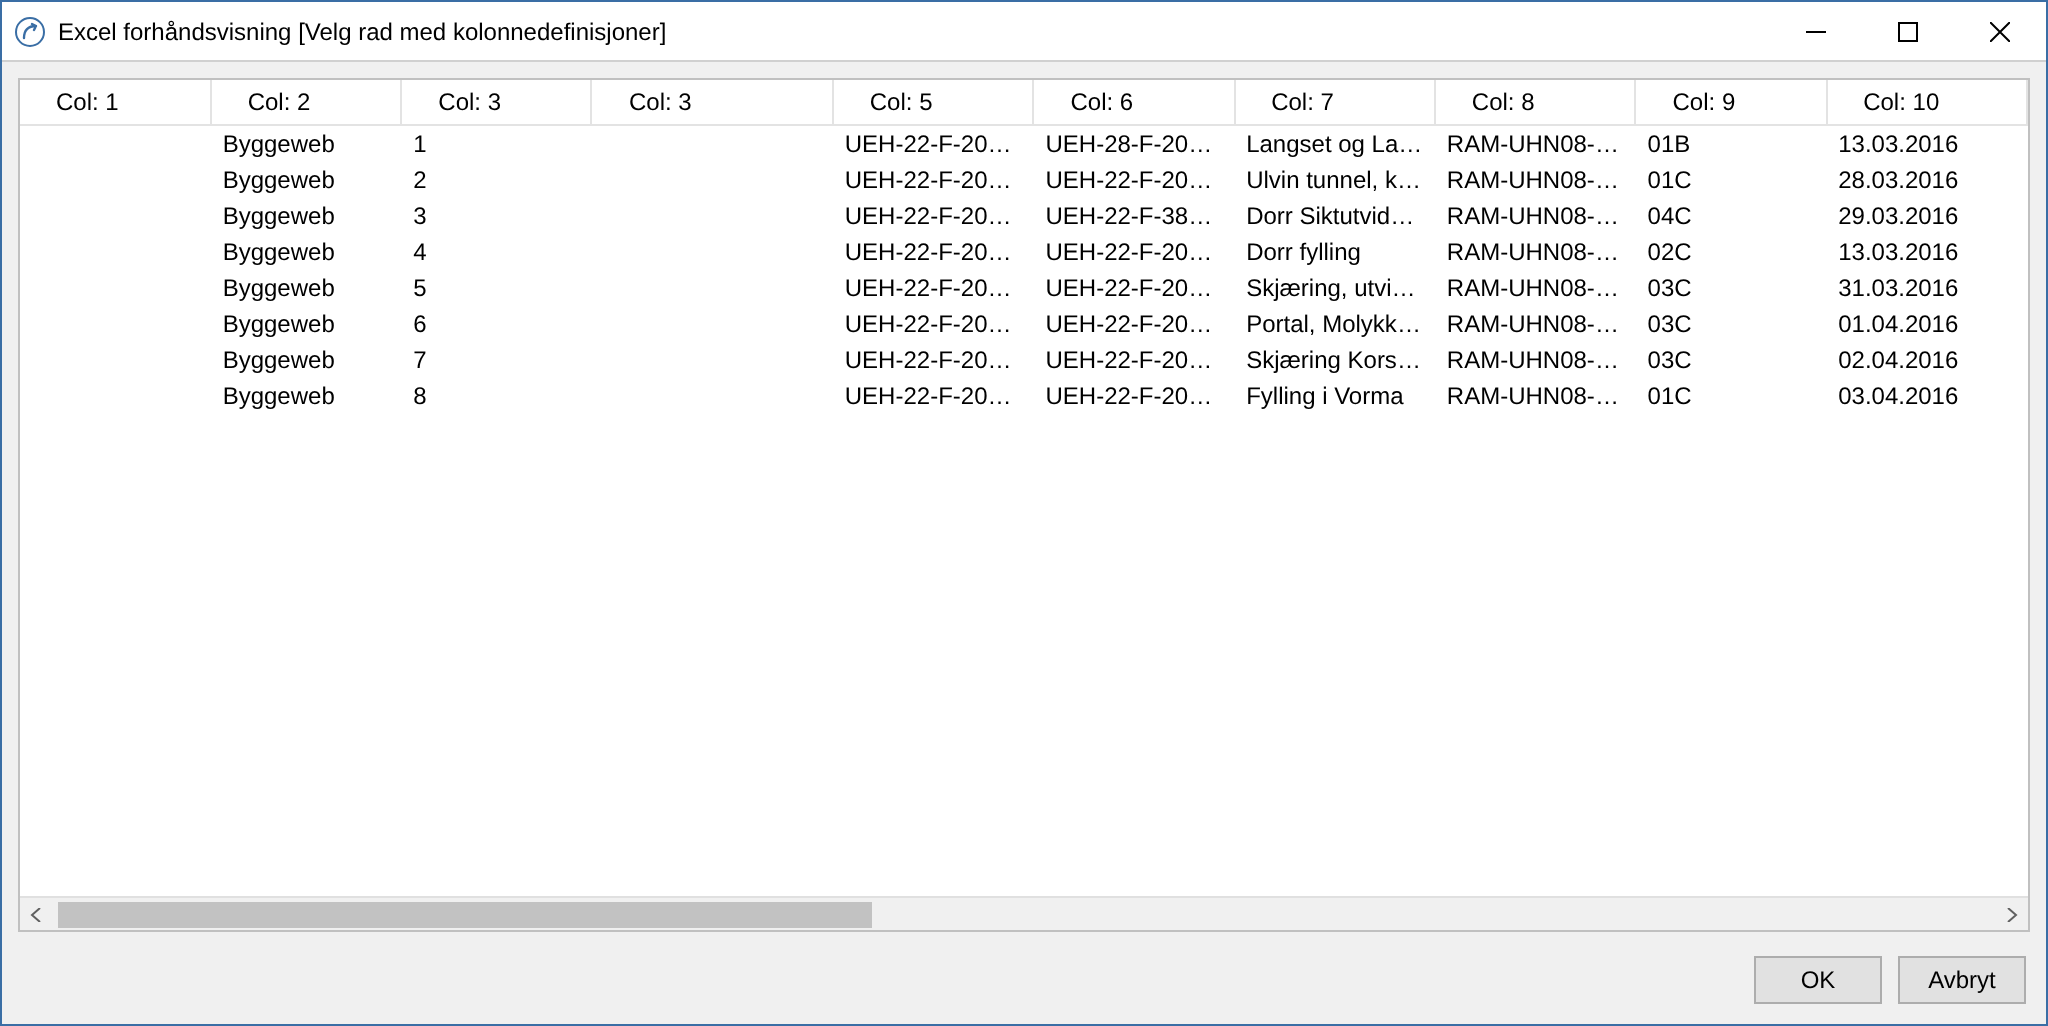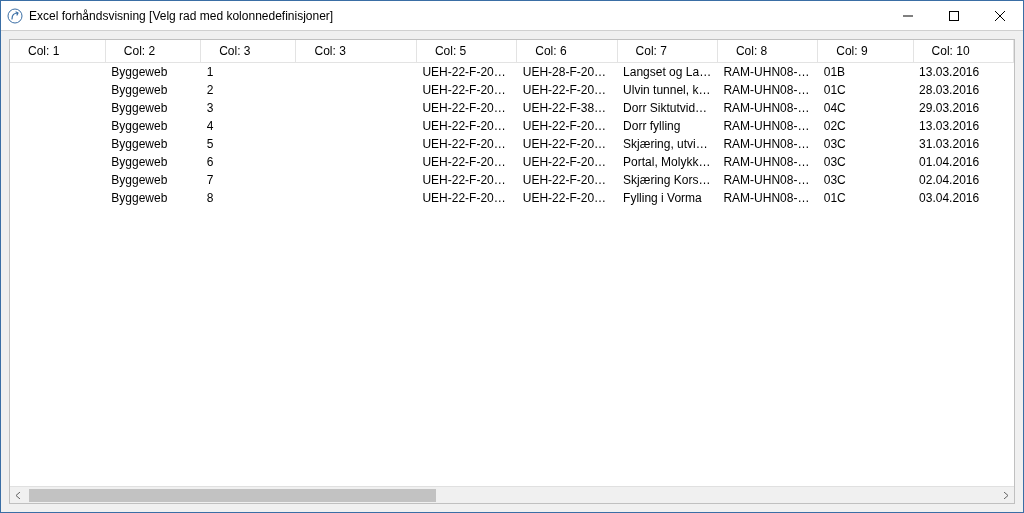--- a/index.html
+++ b/index.html
@@ -286,13 +286,21 @@
         <div class="thumb"></div>
       </div>
       <div class="btn">
         <svg width="7" height="7" viewBox="0 0 7 7">
             <path d="M2 0 L6 3.5 L2 7" fill="none" stroke="currentColor" stroke-width="1"></path>
           </svg>
       </div>
     </div>
   </div>
 
+  <div class="footer">
+    <div class="button">
+      <span>OK</span>
+    </div>
+    <div class="button">
+      <span>Avbryt</span>
+    </div>
+  </div>
 </div>
 
 </body></html>

